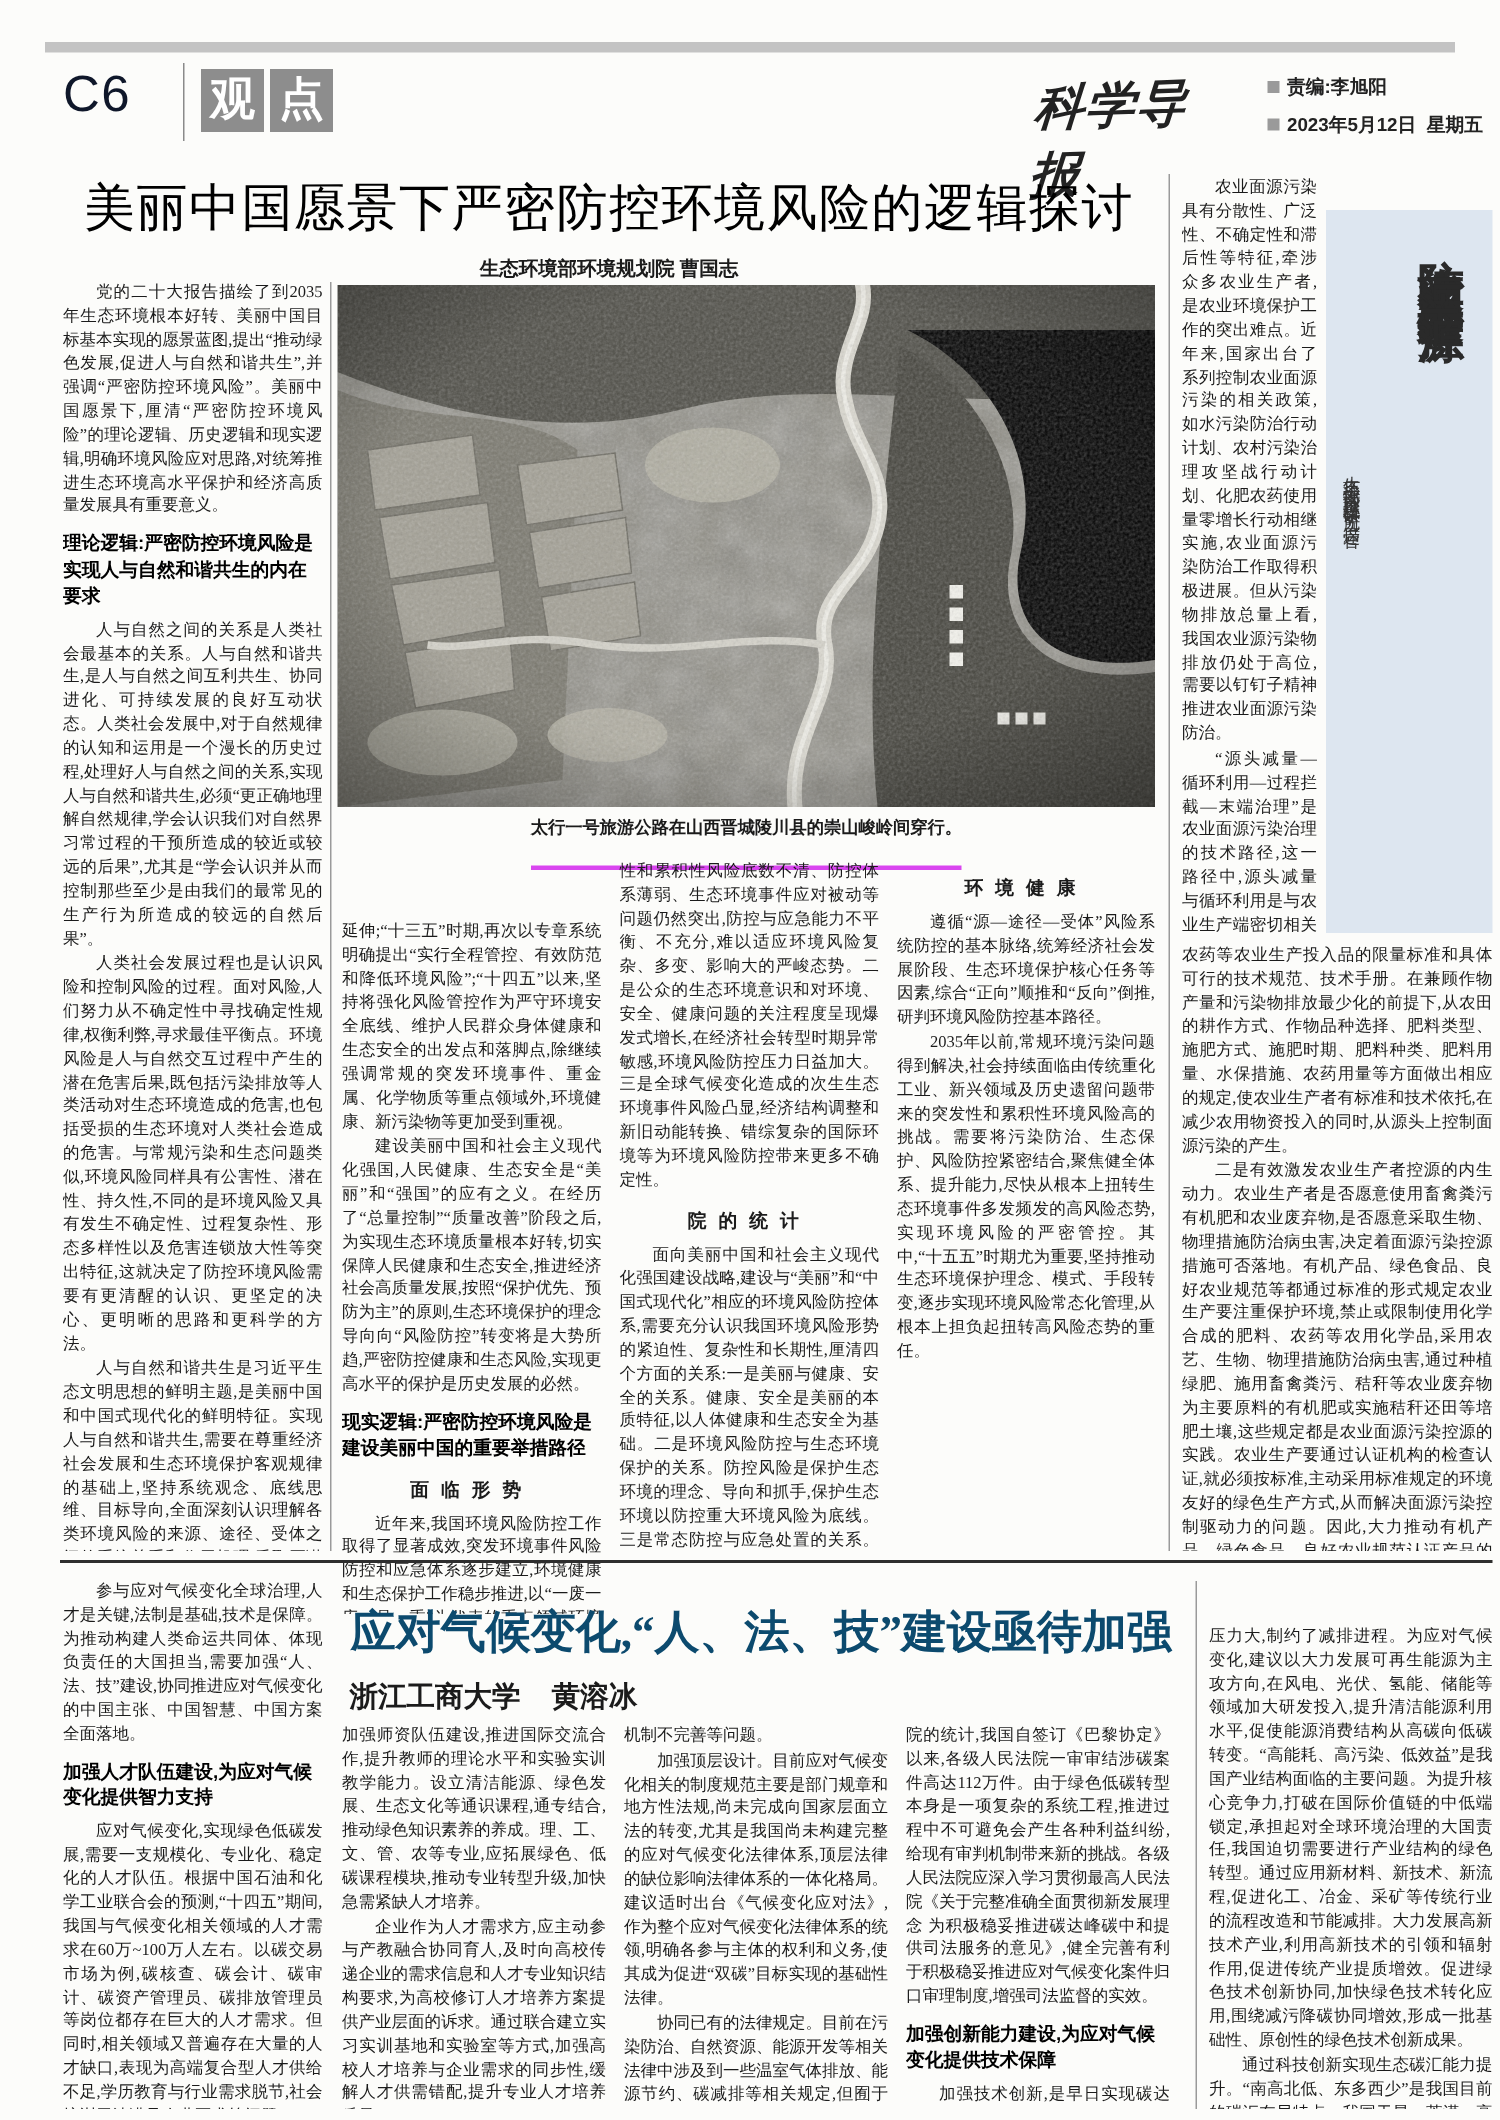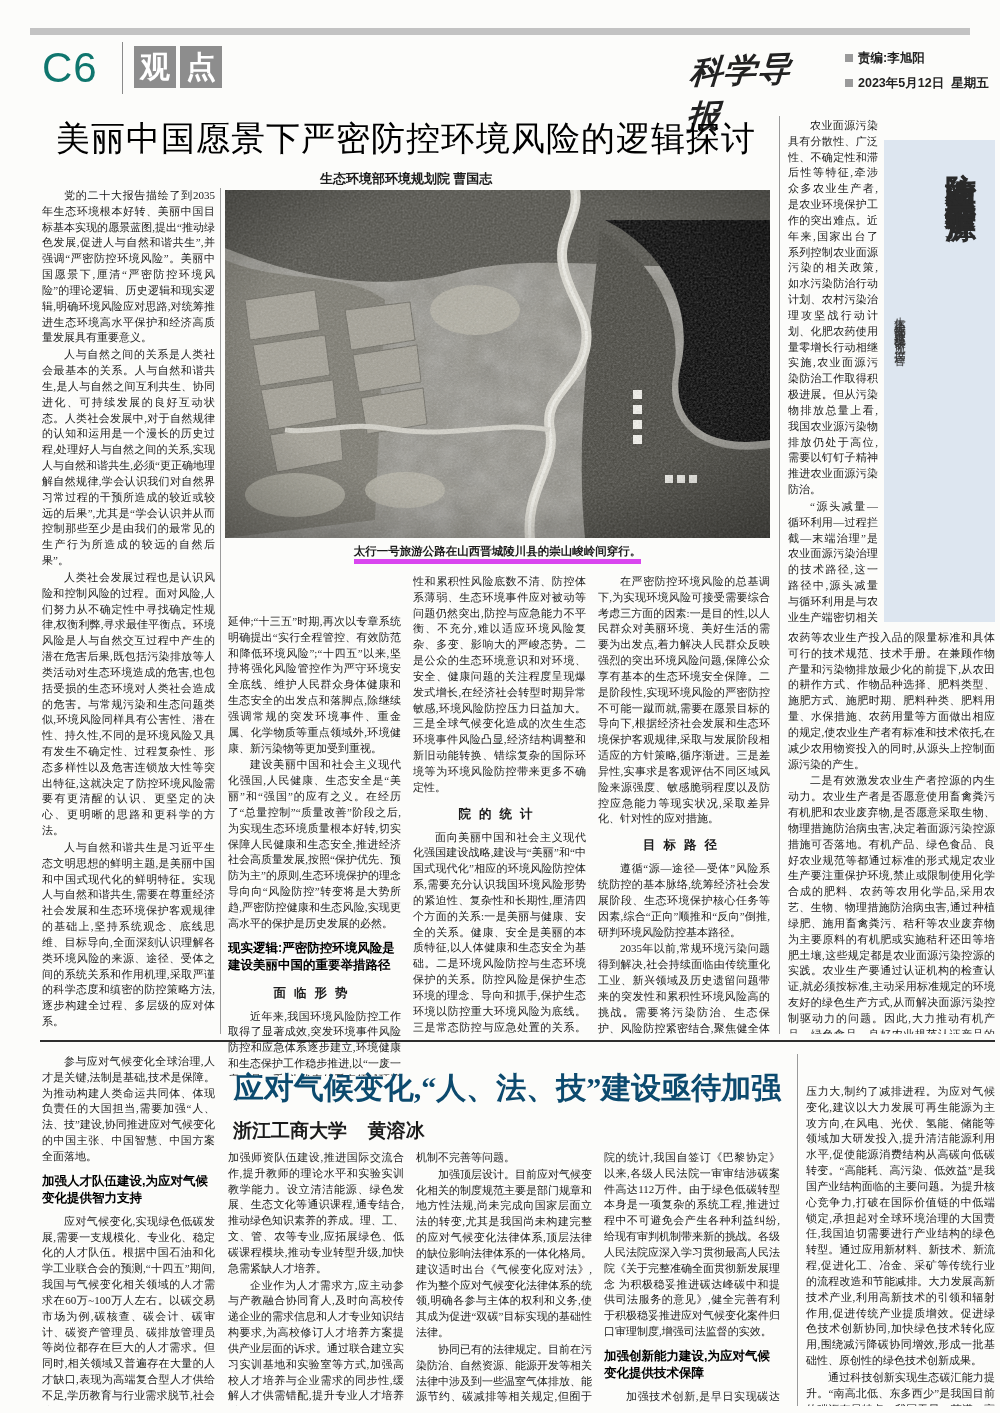--- a/index.html
+++ b/index.html
@@ -5,37 +5,37 @@
   html,body{margin:0;padding:0;}
   body{
     width:1000px;height:1413px;position:relative;overflow:hidden;
     background:#fcfcfa;color:#1b1b1b;
     font-family:"Liberation Serif","DejaVu Serif",serif;
   }
   .rule-h{position:absolute;background:#2e2e2e;height:2px;}
   .rule-v{position:absolute;background:#9a9a9a;width:1px;}
   
   .topbar{position:absolute;left:30px;top:28px;width:940px;height:7px;background:#c3c3c3;}
-  .pageno{position:absolute;left:42px;top:44px;font-family:"Liberation Sans",sans-serif;font-size:42px;font-weight:400;color:#0f766e;letter-spacing:1px;}
+  .pageno{position:absolute;left:42px;top:44px;font-family:"Liberation Sans",sans-serif;font-size:34px;font-weight:400;color:#0f172a;letter-spacing:1px;}
   .sec-divider{position:absolute;left:122px;top:42px;width:1px;height:52px;background:#8a8a8a;}
   .secbox{position:absolute;top:46px;width:42px;height:42px;background:#8d8d8d;color:#fff;
     font-family:"Liberation Sans",sans-serif;font-size:30px;font-weight:bold;line-height:42px;text-align:center;}
   .masthead{position:absolute;left:688px;top:48px;width:130px;font-size:33px;font-weight:bold;font-style:italic;
     transform:rotate(-2deg) skewX(-6deg);letter-spacing:1px;color:#222;}
   .hdr-info{position:absolute;left:845px;top:50px;font-family:"Liberation Sans",sans-serif;font-size:12.5px;font-weight:bold;color:#222;}
   .hdr-info .row{margin-bottom:8px;white-space:nowrap;}
   .sq{display:inline-block;width:8px;height:8px;background:#9a9a9a;margin-right:5px;}
   
   .headline{position:absolute;left:40px;top:116px;width:732px;text-align:center;
     font-family:"Liberation Sans",sans-serif;font-size:34px;font-weight:400;letter-spacing:1px;color:#000;}
   .byline{position:absolute;left:40px;top:170px;width:732px;text-align:center;font-size:13px;font-weight:bold;}
   .byline span{margin:0 0;}
   .photo{position:absolute;left:225px;top:190px;width:545px;height:348px;background:#888;overflow:hidden;}
   .caption{position:absolute;left:225px;top:544px;width:545px;text-align:center;font-size:11.5px;}
-  .caption span{border-bottom:5px solid #d946ef;padding-bottom:2px;font-weight:bold;}
+  .caption span{border-bottom:3px solid #d946ef;padding-bottom:19px;font-weight:bold;}
   .col{position:absolute;overflow:hidden;}
   .col p{margin:0 0 1px 0;text-align:justify;font-size:11px;line-height:1.44;text-indent:2em;word-break:break-all;}
   .col p.pc{text-indent:0;}
   .col p.h2{font-family:"Liberation Sans",sans-serif;font-weight:bold;font-size:12.5px;line-height:1.4;
     text-indent:0;text-align:left;margin:8px 0 6px 0;color:#000;}
   .col p.h3{text-indent:0;text-align:center;font-weight:bold;font-size:12.5px;letter-spacing:8px;margin:9px 0 7px 0;}
   
   .side-title-box{position:absolute;left:884px;top:140px;width:111px;height:482px;background:#dde6f0;}
   .v-title{position:absolute;right:14px;top:8px;writing-mode:vertical-rl;font-family:"Liberation Sans",sans-serif;
     font-size:31px;font-weight:600;letter-spacing:3px;color:#2a2a2a;}
@@ -115,39 +115,39 @@
       <rect x="464" y="285" width="8" height="8"></rect>
     </g>
     <rect width="545" height="348" filter="url(#grain)" opacity="0.35"></rect>
     <rect width="545" height="348" fill="url(#vig)"></rect>
   </svg>
 </div>
 <div class="caption"><span>太行一号旅游公路在山西晋城陵川县的崇山峻岭间穿行。</span></div>
 
 <div class="col" style="left:42px;top:188px;width:173px;height:846px;">
     <p class="p">党的二十大报告描绘了到2035年生态环境根本好转、美丽中国目标基本实现的愿景蓝图,提出“推动绿色发展,促进人与自然和谐共生”,并强调“严密防控环境风险”。美丽中国愿景下,厘清“严密防控环境风险”的理论逻辑、历史逻辑和现实逻辑,明确环境风险应对思路,对统筹推进生态环境高水平保护和经济高质量发展具有重要意义。</p>
+    <p class="h2">理论逻辑:严密防控环境风险是实现人与自然和谐共生的内在要求</p>
     <p class="p">人与自然之间的关系是人类社会最基本的关系。人与自然和谐共生,是人与自然之间互利共生、协同进化、可持续发展的良好互动状态。人类社会发展中,对于自然规律的认知和运用是一个漫长的历史过程,处理好人与自然之间的关系,实现人与自然和谐共生,必须“更正确地理解自然规律,学会认识我们对自然界习常过程的干预所造成的较近或较远的后果”,尤其是“学会认识并从而控制那些至少是由我们的最常见的生产行为所造成的较远的自然后果”。</p>
     <p class="p">人类社会发展过程也是认识风险和控制风险的过程。面对风险,人们努力从不确定性中寻找确定性规律,权衡利弊,寻求最佳平衡点。环境风险是人与自然交互过程中产生的潜在危害后果,既包括污染排放等人类活动对生态环境造成的危害,也包括受损的生态环境对人类社会造成的危害。与常规污染和生态问题类似,环境风险同样具有公害性、潜在性、持久性,不同的是环境风险又具有发生不确定性、过程复杂性、形态多样性以及危害连锁放大性等突出特征,这就决定了防控环境风险需要有更清醒的认识、更坚定的决心、更明晰的思路和更科学的方法。</p>
     <p class="p">人与自然和谐共生是习近平生态文明思想的鲜明主题,是美丽中国和中国式现代化的鲜明特征。实现人与自然和谐共生,需要在尊重经济社会发展和生态环境保护客观规律的基础上,坚持系统观念、底线思维、目标导向,全面深刻认识理解各类环境风险的来源、途径、受体之间的系统关系和作用机理,采取严谨的科学态度和缜密的防控策略方法,逐步构建全过程、多层级的应对体系。</p>
   </div>
 <div class="col" style="left:228px;top:574px;width:173px;height:462px;margin-top:40px;">
     <p class="pc">延伸;“十三五”时期,再次以专章系统明确提出“实行全程管控、有效防范和降低环境风险”;“十四五”以来,坚持将强化风险管控作为严守环境安全底线、维护人民群众身体健康和生态安全的出发点和落脚点,除继续强调常规的突发环境事件、重金属、化学物质等重点领域外,环境健康、新污染物等更加受到重视。</p>
     <p class="p">建设美丽中国和社会主义现代化强国,人民健康、生态安全是“美丽”和“强国”的应有之义。在经历了“总量控制”“质量改善”阶段之后,为实现生态环境质量根本好转,切实保障人民健康和生态安全,推进经济社会高质量发展,按照“保护优先、预防为主”的原则,生态环境保护的理念导向向“风险防控”转变将是大势所趋,严密防控健康和生态风险,实现更高水平的保护是历史发展的必然。</p>
     <p class="h2">现实逻辑:严密防控环境风险是建设美丽中国的重要举措路径</p>
     <p class="h3">面临形势</p>
     <p class="p">近年来,我国环境风险防控工作取得了显著成效,突发环境事件风险防控和应急体系逐步建立,环境健康和生态保护工作稳步推进,以“一废一库一品一重”为代表的重点领域环境风险防控严峻形势逐步得到遏制。然而,由于结构性、布局性环境风险短期内难以根本化解,生态环境事件多发频发的高风险态势没有根本改变。根据第二次全国污染源普查公报,我国共有各类污染源358万个(不含移动源),其中工业源248万个;现有各类涉危险化学品企业21万余家,涉及2800多个种类;尾矿库近万座;危化品年运输量超过17亿吨,其中,公路12亿吨、水路4亿吨、铁路1.3亿吨;油气管道总里程超过13万公里。近十年全国共发生各类突发环境事件3000余起。</p>
   </div>
 <div class="col" style="left:413px;top:574px;width:173px;height:462px;">
     <p class="pc">性和累积性风险底数不清、防控体系薄弱、生态环境事件应对被动等问题仍然突出,防控与应急能力不平衡、不充分,难以适应环境风险复杂、多变、影响大的严峻态势。二是公众的生态环境意识和对环境、安全、健康问题的关注程度呈现爆发式增长,在经济社会转型时期异常敏感,环境风险防控压力日益加大。三是全球气候变化造成的次生生态环境事件风险凸显,经济结构调整和新旧动能转换、错综复杂的国际环境等为环境风险防控带来更多不确定性。</p>
     <p class="h3">院的统计</p>
     <p class="p">面向美丽中国和社会主义现代化强国建设战略,建设与“美丽”和“中国式现代化”相应的环境风险防控体系,需要充分认识我国环境风险形势的紧迫性、复杂性和长期性,厘清四个方面的关系:一是美丽与健康、安全的关系。健康、安全是美丽的本质特征,以人体健康和生态安全为基础。二是环境风险防控与生态环境保护的关系。防控风险是保护生态环境的理念、导向和抓手,保护生态环境以防控重大环境风险为底线。三是常态防控与应急处置的关系。常态防控是基础,应急处置是最后一道防线,需要打通风险防控与应急处置的全链条,实现</p>
   </div>
 <div class="col" style="left:598px;top:574px;width:172px;height:462px;">
-    <p class="p">在严密防控环境风险的总基调下,为实现环境风险可接受需要综合考虑三方面的因素:一是目的性,以人民群众对美丽环境、美好生活的需要为出发点,着力解决人民群众反映强烈的突出环境风险问题,保障公众享有基本的生态环境安全保障。二是阶段性,实现环境风险的严密防控不可能一蹴而就,需要在愿景目标的导向下,根据经济社会发展和生态环境保护客观规律,采取与发展阶段相适应的方针策略,循序渐进。三是差异性,实事求是客观评估不同区域风险来源强度、敏感脆弱程度以及防控应急能力等现实状况,采取差异化、针对性的应对措施。</p>
-    <p class="h3">目标路径</p>
+    <p class="h3">环境健康</p>
     <p class="p">遵循“源—途径—受体”风险系统防控的基本脉络,统筹经济社会发展阶段、生态环境保护核心任务等因素,综合“正向”顺推和“反向”倒推,研判环境风险防控基本路径。</p>
     <p class="p">2035年以前,常规环境污染问题得到解决,社会持续面临由传统重化工业、新兴领域及历史遗留问题带来的突发性和累积性环境风险高的挑战。需要将污染防治、生态保护、风险防控紧密结合,聚焦健全体系、提升能力,尽快从根本上扭转生态环境事件多发频发的高风险态势,实现环境风险的严密管控。其中,“十五五”时期尤为重要,坚持推动生态环境保护理念、模式、手段转变,逐步实现环境风险常态化管理,从根本上担负起扭转高风险态势的重任。</p>
   </div>
 
 <div class="rule-v" style="left:220px;top:188px;height:846px;"></div>
 <div class="rule-v" style="left:779px;top:116px;height:918px;"></div>
 
 <div class="side-title-box">
   <div class="v-title">防治农业面源污染关键在于控源</div>
   <div class="v-byline">生态环境部南京环境科学研究所  席运官</div>

